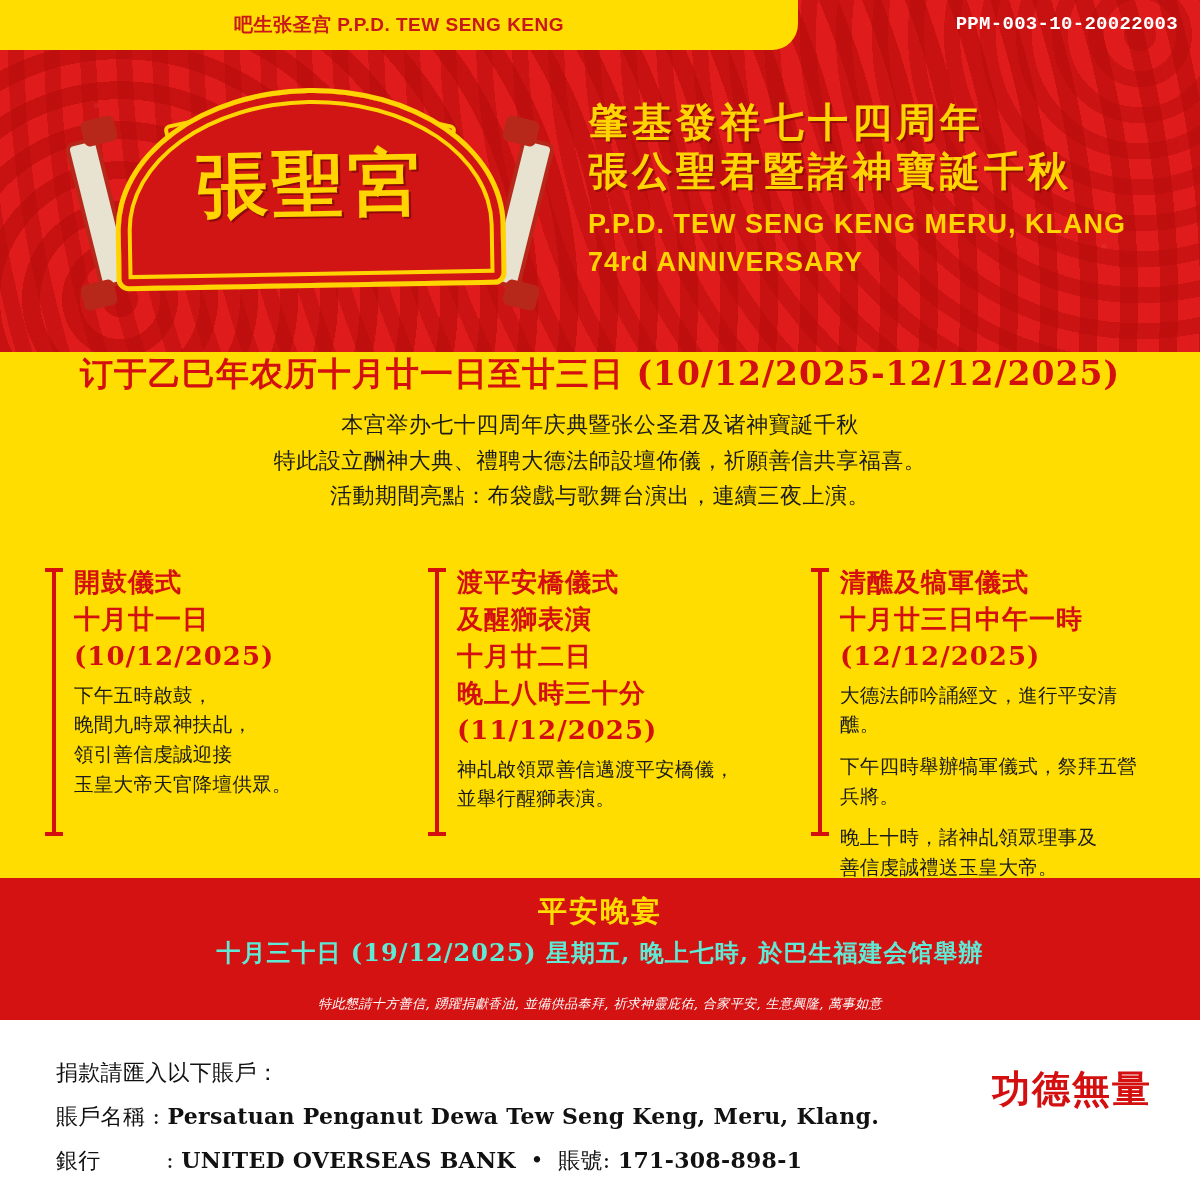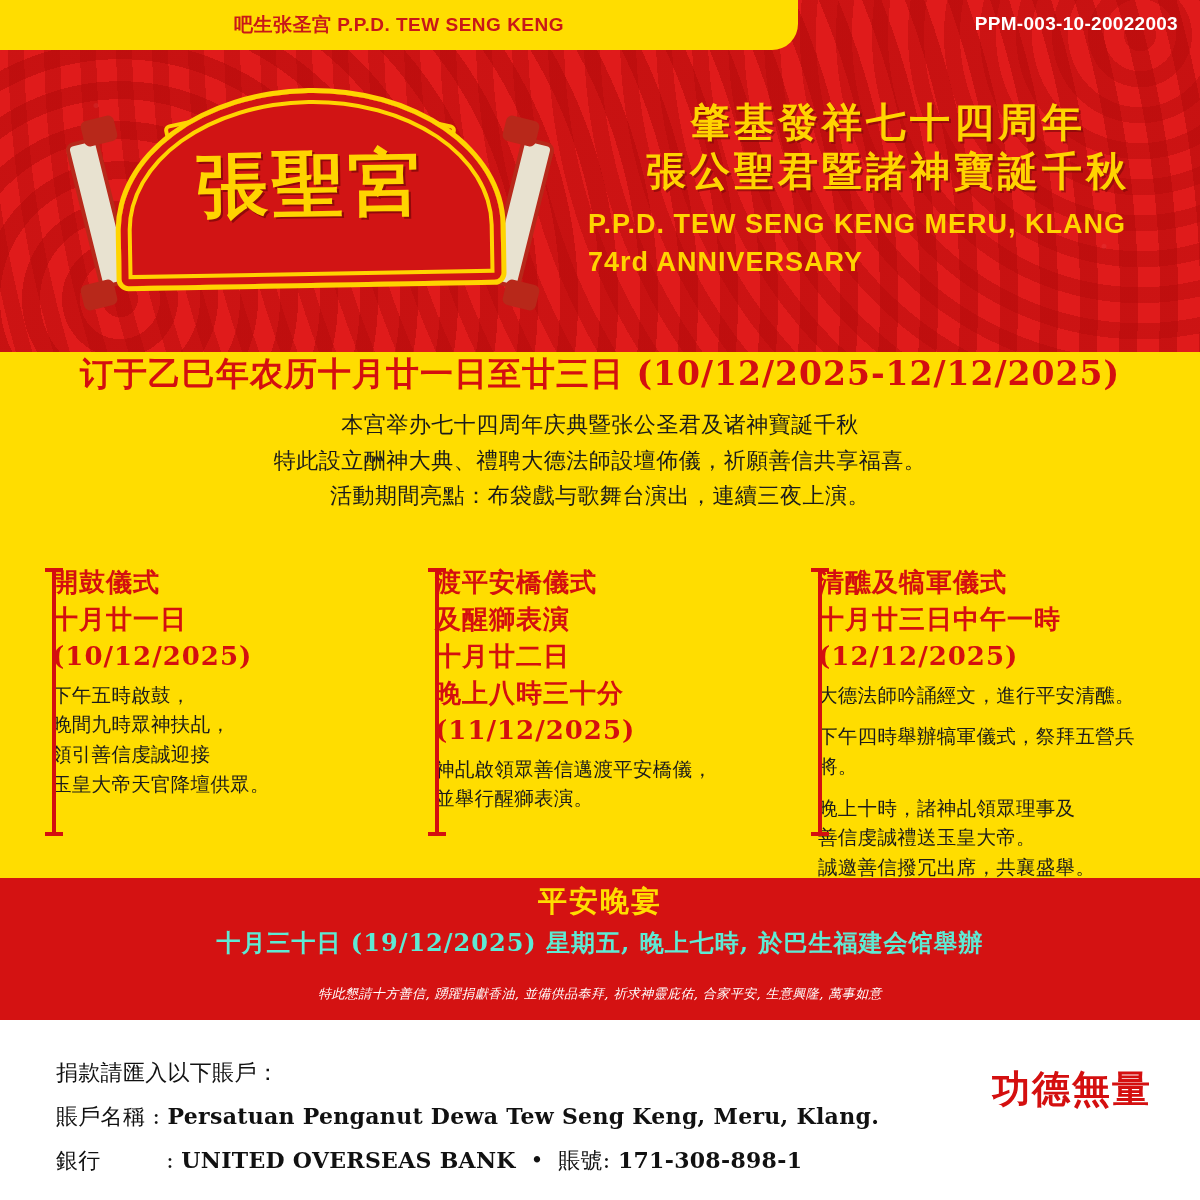--- a/index.html
+++ b/index.html
@@ -31,21 +31,21 @@
     width:798px; height:50px;
     background:#ffdd00;
     border-bottom-right-radius:26px;
     display:flex; align-items:center; justify-content:center;
   }
   .topbar-pill span {
     color:#c81818; font-weight:bold; font-size:19px; letter-spacing:0.5px;
   }
   .doc-code {
     position:absolute; right:22px; top:13px;
-    color:#ffffff; font-weight:bold; font-size:19px; letter-spacing:0.3px;
+    color:#ffffff; font-weight:bold; font-size:19px; letter-spacing:0.3px;font-family:Liberation Mono, monospace;
   }
 
   
   .emblem { position:absolute; left:60px; top:78px; width:500px; height:235px; }
   .emblem .arc {
     position:absolute; left:55px; top:10px; width:390px; height:200px;
     background:#d11414;
     border:5px solid #ffd400;
     border-radius:50% 50% 12px 12px / 70% 70% 12px 12px;
     box-shadow: inset 0 0 0 7px #d11414, inset 0 0 0 11px #ffd400;
@@ -83,21 +83,20 @@
   .emblem .knob.l1 { left:22px; top:40px; transform:rotate(-14deg); }
   .emblem .knob.l2 { left:22px; top:204px; transform:rotate(-14deg); }
   .emblem .knob.r1 { right:22px; top:40px; transform:rotate(14deg); }
   .emblem .knob.r2 { right:22px; top:204px; transform:rotate(14deg); }
 
   .headings { position:absolute; left:588px; top:98px; width:600px; }
   .headings .h-cn1, .headings .h-cn2 {
     color:#ffd400; font-family:"DejaVu Serif", serif; font-weight:bold;
     font-size:40px; letter-spacing:4px; line-height:1.22;
     text-shadow:2px 2px 0 rgba(120,8,8,0.6);
-    text-align:center;
   }
   .headings .h-en1, .headings .h-en2 {
     color:#ffd400; font-weight:bold; font-size:27px; letter-spacing:1px;
     line-height:1.35; margin-top:2px;
   }
   .headings .h-en1 { margin-top:10px; }
 
   
   .body-yellow {
     position:absolute; top:352px; left:0; width:1200px; height:526px;
@@ -110,21 +109,21 @@
   }
   .intro .line {
     color:#1b1b1b; font-family:"DejaVu Serif", serif; font-size:22px;
     line-height:1.62; letter-spacing:0.5px;
   }
 
   .cols {
     position:absolute; top:212px; left:0; width:1200px; height:300px;
     display:flex; justify-content:space-between; padding:0 52px;
   }
-  .col { width:330px; position:relative; }
+  .col { width:330px; position:relative; padding-left:22px; }
   .col .rule {
     position:absolute; left:0; top:4px; width:4px; height:268px; background:#d40f0f;
   }
   .col .rule:before, .col .rule:after {
     content:""; position:absolute; left:-7px; width:18px; height:4px; background:#d40f0f;
   }
   .col .rule:before { top:0; }
   .col .rule:after { bottom:0; }
   .col h3 {
     color:#d40f0f; font-family:"DejaVu Serif", serif; font-weight:bold;
@@ -132,21 +131,21 @@
   }
   .col p {
     color:#1b1b1b; font-family:"DejaVu Serif", serif; font-size:19.5px;
     line-height:1.52; letter-spacing:0.3px; margin-top:6px;
   }
   .col p + p { margin-top:12px; }
 
   
   .dinner {
     position:absolute; top:878px; left:0; width:1200px; height:142px;
-    background:#d41212; text-align:center; padding-top:4px;
+    background:#d41212; text-align:center; padding-top:14px;
   }
   .dinner .d-title {
     color:#ffdd00; font-family:"DejaVu Serif", serif; font-weight:bold;
     font-size:29px; letter-spacing:2px;
   }
   .dinner .d-main {
     color:#5eead4; font-family:"DejaVu Serif", serif; font-weight:bold;
     font-size:24px; letter-spacing:1px; margin-top:5px;
   }
   .dinner .d-sub {

